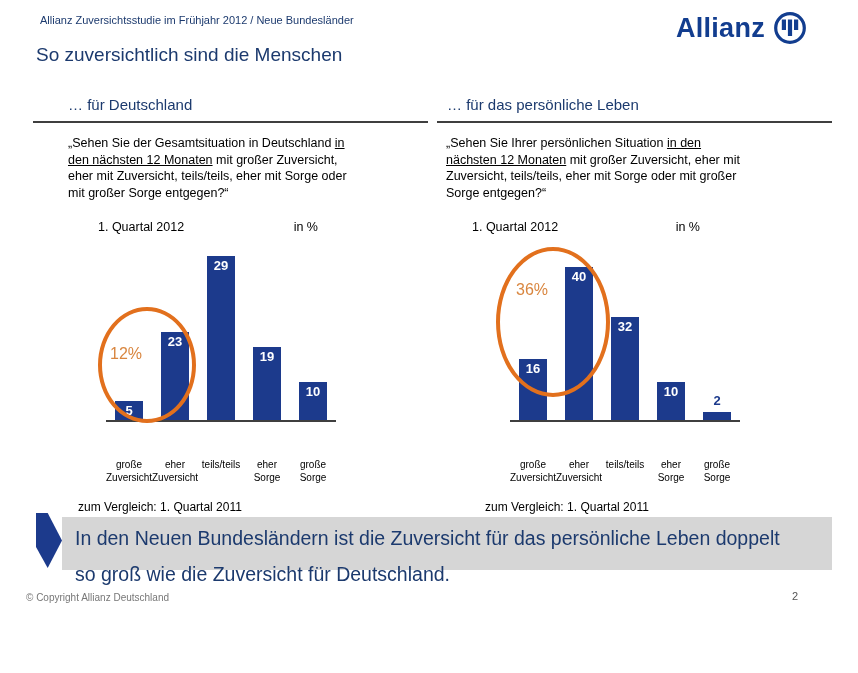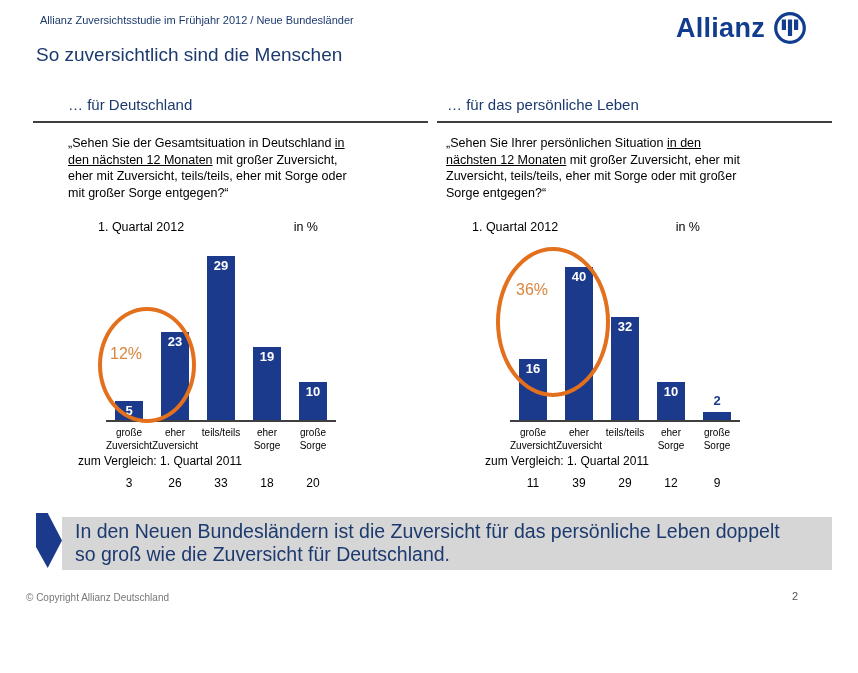--- a/index.html
+++ b/index.html
@@ -40,33 +40,33 @@
   .bar-label.inside { color:#fff; margin-top:2px; }
   .bar-label.above { position:absolute; left:0; right:0; text-align:center; color:var(--c-bar-blue); }
 
   .hl { position:absolute; border:4px solid var(--c-orange); border-radius:50%; box-sizing:border-box; }
   .p0 .hl { left:-8px;  top:59px; width:98px;  height:116px; }
   .p1 .hl { left:-14px; top:-1px; width:114px; height:150px; }
   .hl-label { position:absolute; font-size:16px; color:var(--c-orange-text); }
   .p0 .hl-label { left:8px;  top:34px; }
   .p1 .hl-label { left:16px; top:30px; }
 
-  .cat-row { display:flex; margin-left:73px; width:230px; padding-top:4px; }
+  .cat-row { display:flex; margin-left:73px; width:230px; padding-top:4px;margin-top:32px; }
   .cat-cell { width:46px; text-align:center; font-size:10px; line-height:1.3; color:#000; }
 
-  .comp-label { margin-top:2px; font-size:12px; color:#000; }
+  .comp-label { margin-top:16px; font-size:12px; color:#000; }
   .p0 .comp-label { margin-left:45px; }
   .p1 .comp-label { margin-left:48px; }
   .comp-row { display:flex; margin-left:73px; width:230px; margin-top:8px; font-size:12px; color:#000; }
   .comp-cell { width:46px; text-align:center; }
 
   .arrow { position:absolute; left:36px; top:513px; width:26px; height:55px; background:var(--c-bar-blue);
            clip-path:polygon(0 0, 45% 0, 100% 50%, 45% 100%, 0 62%); }
   .takeaway { position:absolute; left:62px; top:517px; width:770px; height:53px; background:var(--c-box-gray);
-              box-sizing:border-box; padding:3px 40px 0 13px; font-size:19.5px; line-height:23px; color:var(--c-navy); }
+              box-sizing:border-box; padding:3px 40px 0 13px; font-size:19.5px; line-height:36px; color:var(--c-navy); }
 
   .copyright { position:absolute; left:26px; top:592px; font-size:10px; color:var(--c-footer-gray); }
   .pagenum   { position:absolute; left:792px; top:590px; font-size:11px; color:#555; }
 </style>
 </head>
 <body>
 
 <div class="slide">
 
   <div class="eyebrow">Allianz Zuversichtsstudie im Frühjahr 2012 / Neue Bundesländer</div>

